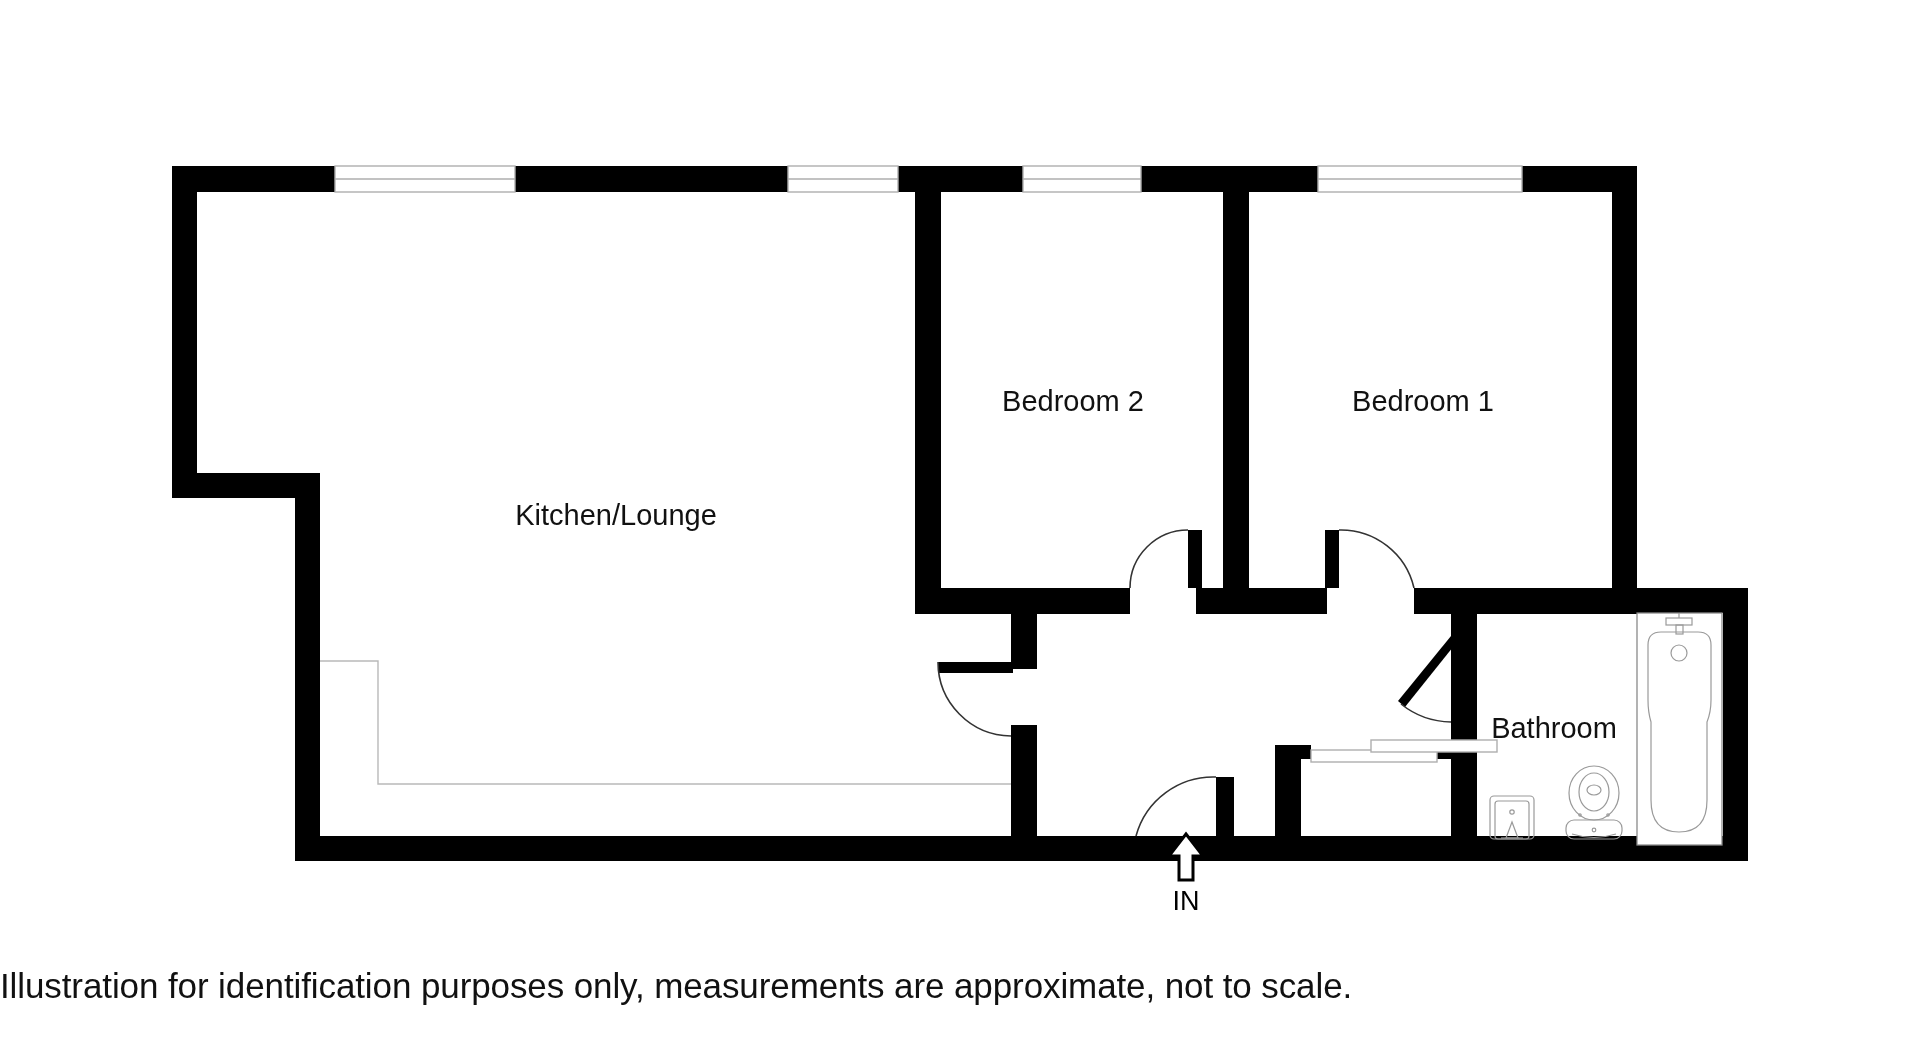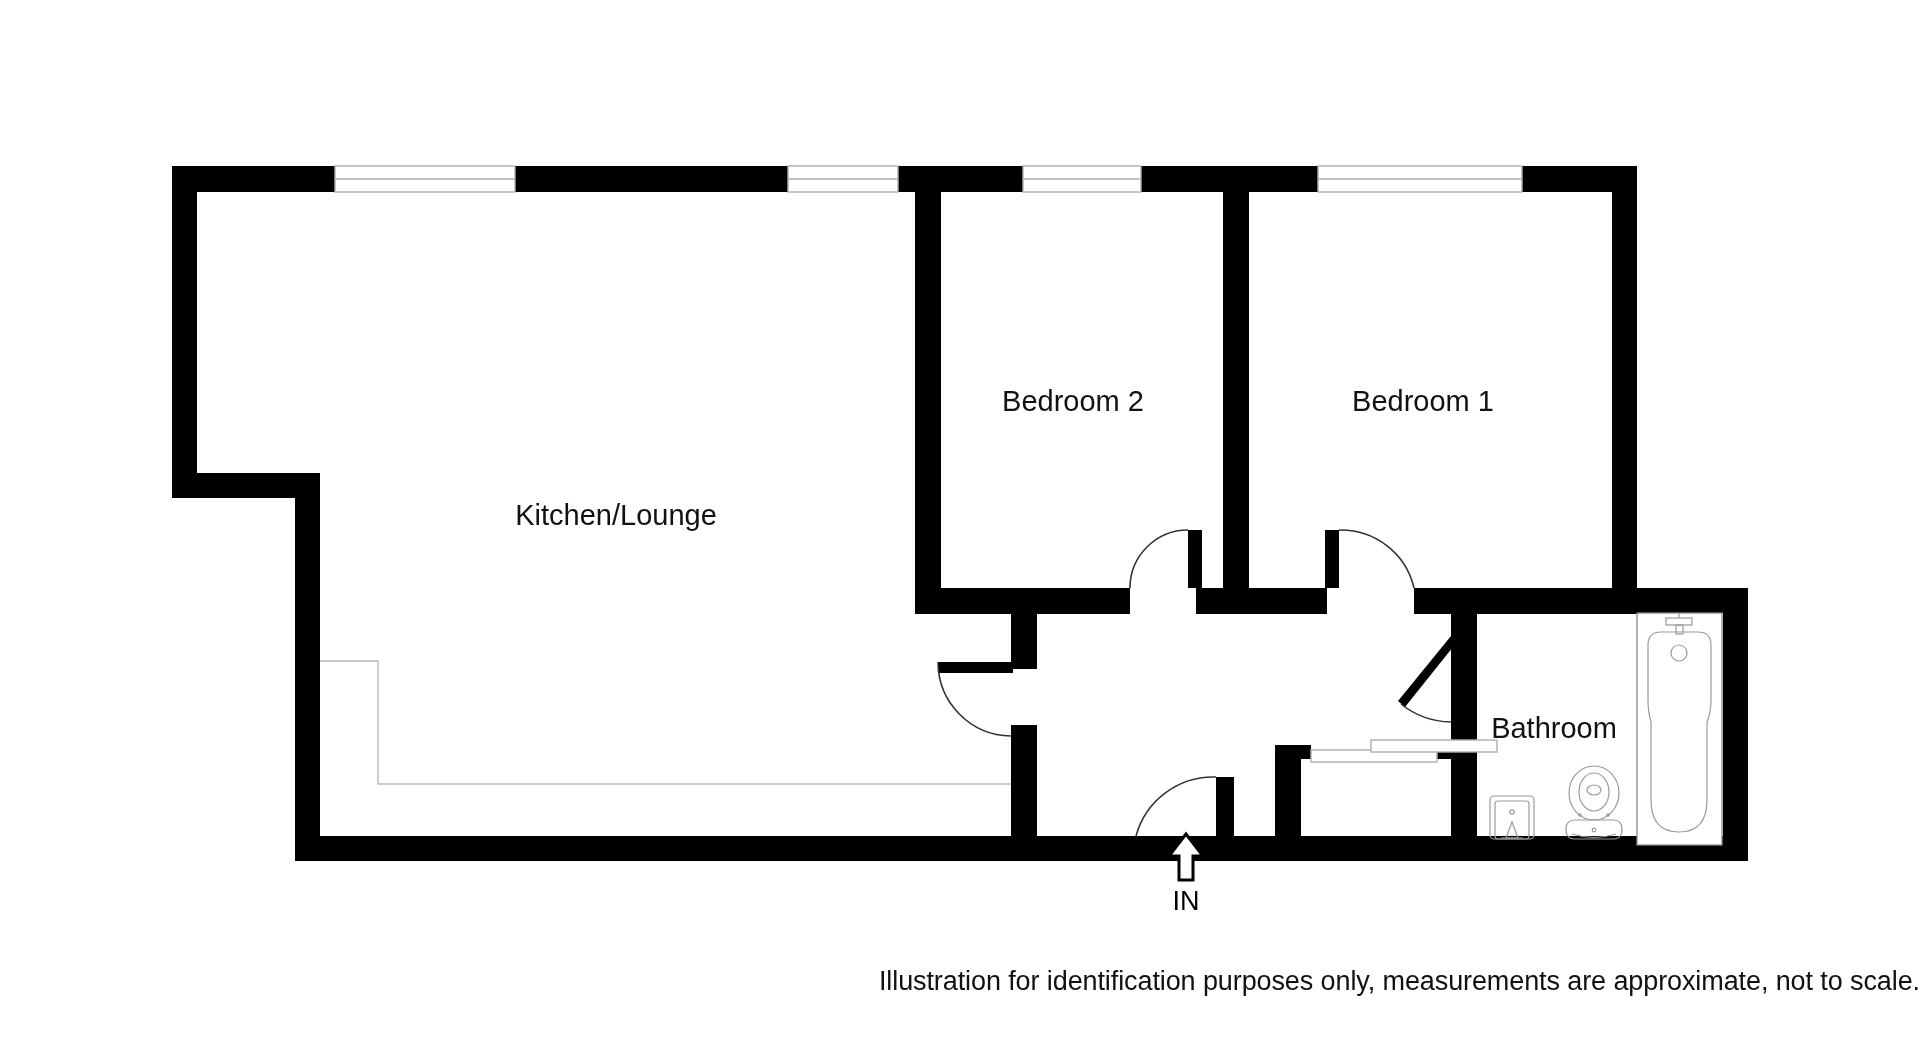--- a/index.html
+++ b/index.html
@@ -72,23 +72,23 @@
     font-family: "Liberation Sans", sans-serif;
     font-size: 27px;
     fill: #000000;
     text-anchor: middle;
   }
   .disclaimer {
     position: absolute;
     left: 0;
     top: 966px;
     width: 1920px;
-    text-align: right;
-    font-family: "Liberation Sans", sans-serif;
-    font-size: 27px;
+    text-align: left;
+    font-family: "Liberation Sans", sans-serif;
+    font-size: 35px;
     color: #111111;
     letter-spacing: -0.1px;
   }
 </style>
 </head>
 <body>
 
 <div id="floorplan-root">
 
   <svg class="plan" viewBox="0 0 1920 1056" xmlns="http://www.w3.org/2000/svg">

